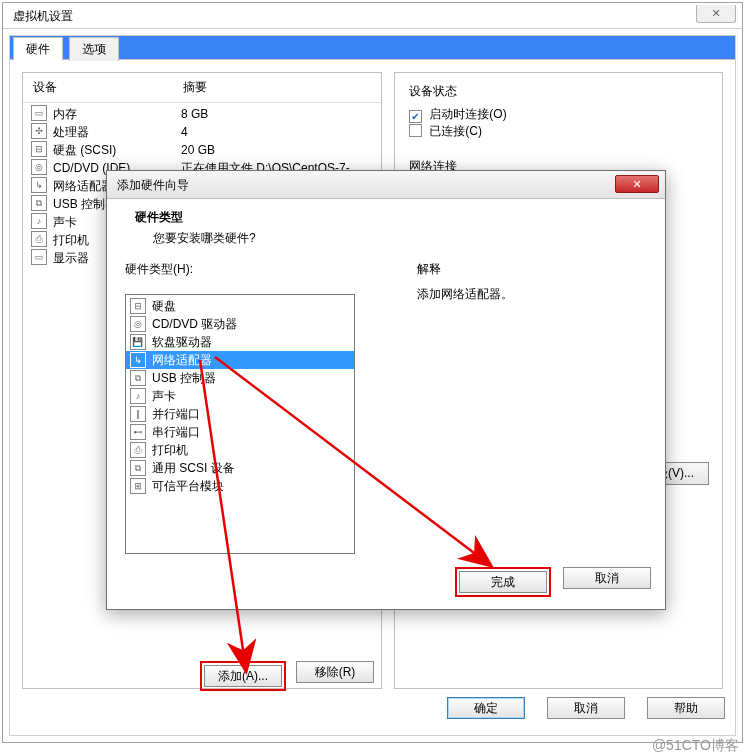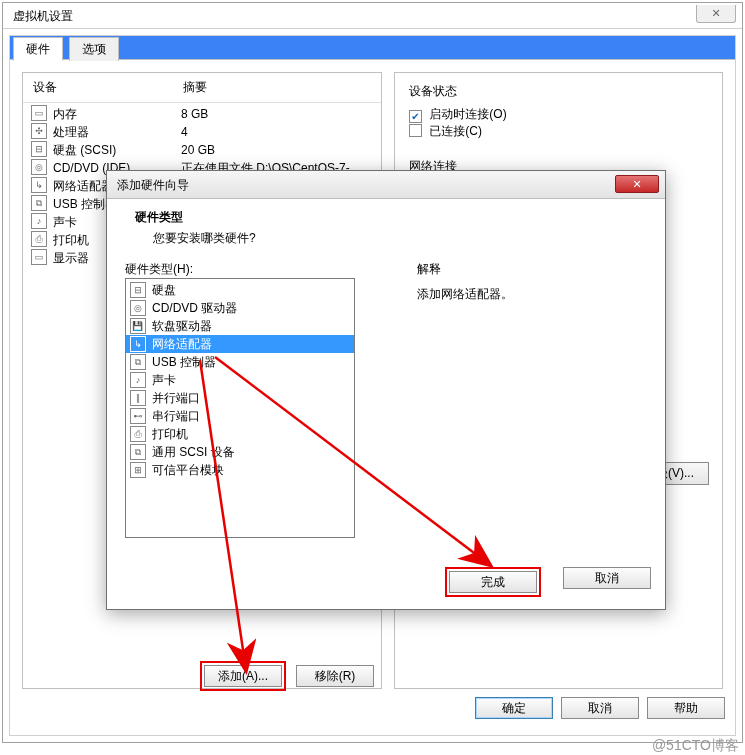--- a/index.html
+++ b/index.html
@@ -82,32 +82,32 @@
   .advanced-btn {
     position: absolute; right: 20px; top: 396px;
     width: 80px; height: 23px;
     border: 1px solid #8a8a8a;
     background: linear-gradient(#f8f8f8,#e6e6e6);
     line-height: 21px; text-align: center;
   }
   
   .bottom-bar {
     position: absolute; left: 0; right: 0; bottom: 4px; height: 34px;
-    display: flex; justify-content: flex-end; gap: 8px; padding-right: 10px;
+    display: flex; justify-content: flex-end; gap: 22px; padding-right: 10px;
   }
   .btn {
     height: 22px; min-width: 78px;
     border: 1px solid #8a8a8a;
     background: linear-gradient(#fdfdfd,#e4e4e4);
     line-height: 20px; text-align: center;
     padding: 0 10px;
   }
   .btn.primary { border: 1px solid #3c7fb1; box-shadow: 0 0 0 1px #a7d6ff inset;}
   
-  .add-remove { position: absolute; left: 190px; bottom: 44px; display:flex; gap:10px;align-items:center;}
+  .add-remove { position: absolute; left: 190px; bottom: 44px; display:flex; gap:10px;}
   .add-btn-wrap { border: 2px solid #e60000; padding: 2px 2px;}
   
   .dialog {
     position: absolute; left: 106px; top: 170px;
     width: 560px; height: 440px;
     border: 1px solid #6f6f6f;
     box-shadow: 0 4px 18px rgba(0,0,0,.35);
     background: #fff;
     z-index: 10;
   }
@@ -125,32 +125,32 @@
     border: 1px solid #8e1b1b;
     border-radius: 2px;
     color:#fff; text-align:center; line-height:16px; font-size:11px;
   }
   .dlg-body { position: absolute; top: 28px; left:0; right:0; bottom:0; }
   .dlg-head { padding: 10px 28px 14px; }
   .dlg-head h3 { margin:0 0 4px; font-size:12px; font-weight:bold;}
   .dlg-head .sub { padding-left: 18px; }
   .dlg-split { display:flex; padding: 0 18px; gap: 18px; height: 300px;}
   .hw-left { width: 230px; }
-  .hw-left .label { margin-bottom: 0;}
+  .hw-left .label { margin-bottom: 16px;}
   .hw-listbox {
     border: 1px solid #7a7a7a; height: 260px; background:#fff;
     padding: 2px 0;
   }
   .hw-item { display:flex; align-items:center; height: 18px; padding: 0 4px; gap:6px;}
   .hw-item .icon{ width:16px; height:16px; border:1px solid #888; font-size:9px; line-height:14px; text-align:center; color:#666; flex:0 0 16px;}
   .hw-item.sel { background:#3399ff; color:#fff;}
   .hw-item.sel .icon{ border-color:#fff; color:#fff;}
   .hw-right { flex:1;margin-left:44px; }
   .hw-right .label { margin-bottom: 8px;}
-  .dlg-buttons { position:absolute; right: 14px; bottom: 12px; display:flex; gap:22px;}
+  .dlg-buttons { position:absolute; right: 14px; bottom: 12px; display:flex; gap:12px;}
   .finish-wrap { border: 2px solid #e60000; padding: 2px;}
   
   .annot-svg { position:absolute; left:0; top:0; pointer-events:none; z-index:20;}
   
   .watermark { position:absolute; right:6px; bottom:0; font-size:14px; color:#999;}
 </style>
 </head>
 <body>
 
 <div class="win">

